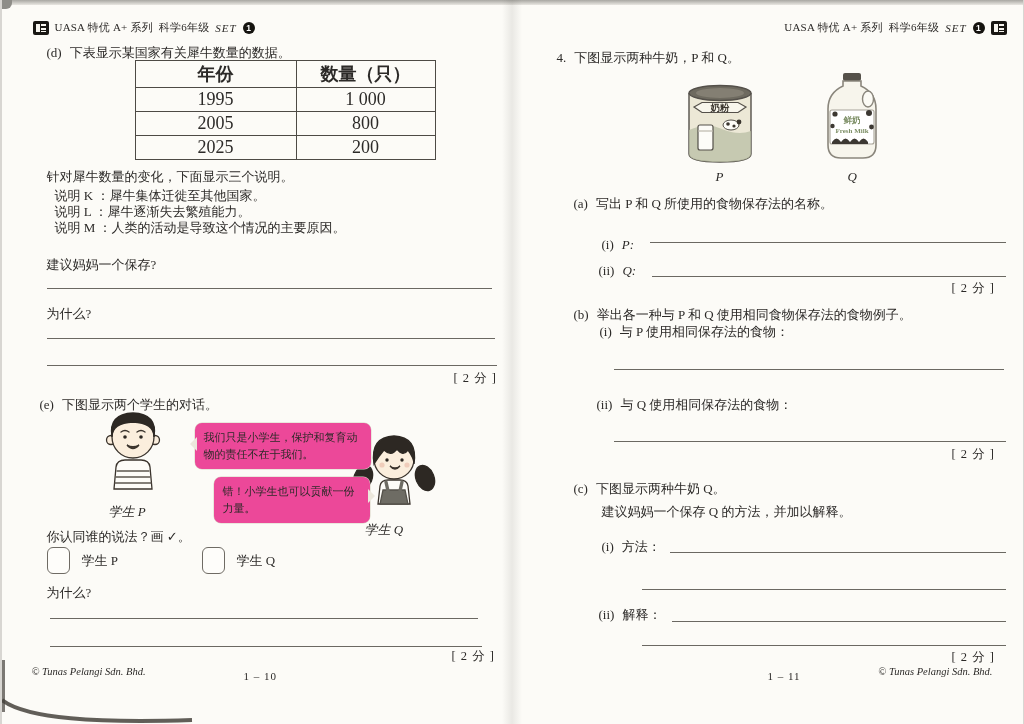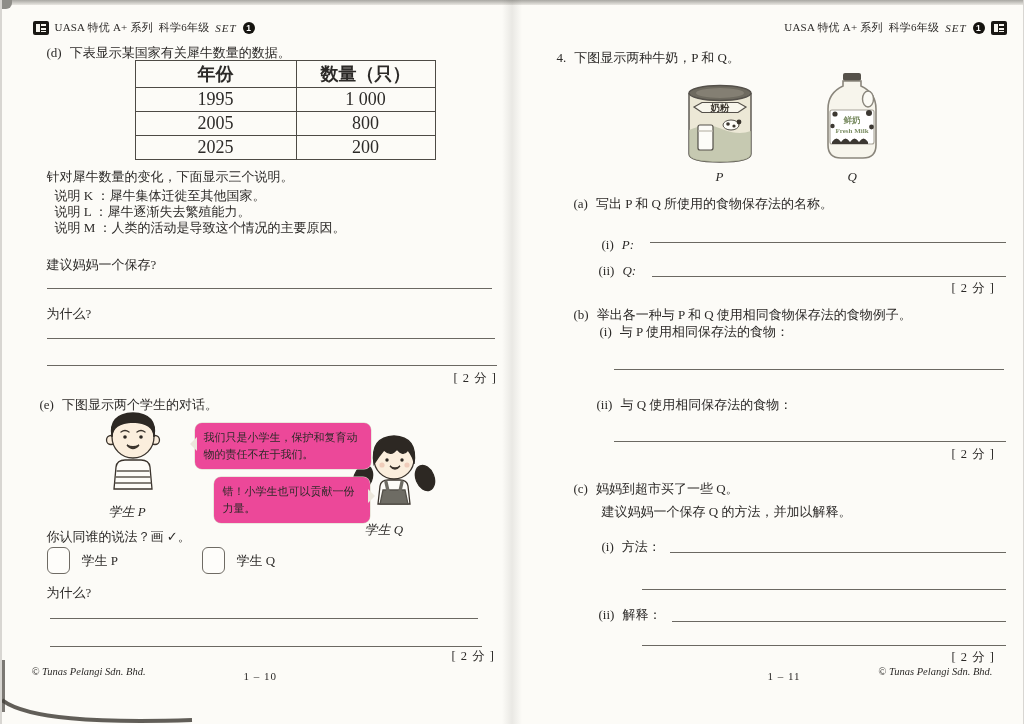--- a/index.html
+++ b/index.html
@@ -236,21 +236,21 @@
     <span class="sub">(b)</span><span>举出各一种与 P 和 Q 使用相同食物保存法的食物例子。</span>
   </div>
   <div class="ans-line" style="left:612px;top:368px;width:390px"></div>
   <div class="t" style="left:595px;top:396px">
     <span class="sub">(ii)</span><span>与 Q 使用相同保存法的食物：</span>
   </div>
   <div class="ans-line" style="left:612px;top:440px;width:392px"></div>
   <div class="marks" style="left:950px;top:446px">[ 2 分 ]</div>
 
   <div class="t" style="left:572px;top:480px">
-    <span class="sub">(c)</span><span>妈妈到超市买了一些 Q。</span>
+    <span class="sub">(c)</span><span>下图显示两种牛奶 Q。</span>
   </div>
   <div class="t" style="left:600px;top:503px">建议妈妈一个保存 Q 的方法，并加以解释。</div>
   <div class="t" style="left:600px;top:538px">
     <span class="sub">(i)</span><span>方法：</span>
   </div>
   <div class="ans-line" style="left:668px;top:551px;width:336px"></div>
   <div class="ans-line" style="left:640px;top:588px;width:364px"></div>
   <div class="t" style="left:597px;top:606px">
     <span class="sub">(ii)</span><span>解释：</span>
   </div>

